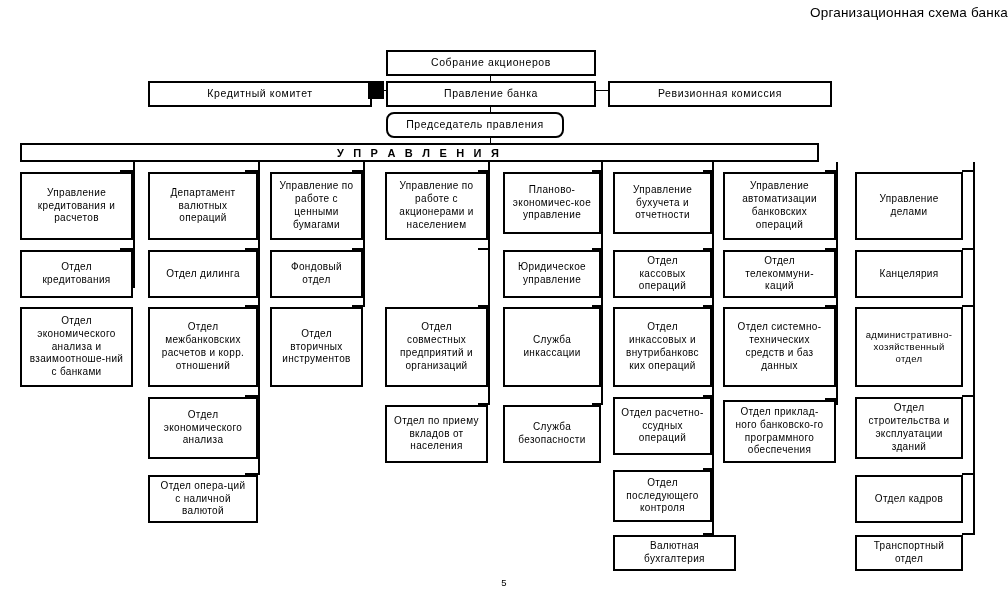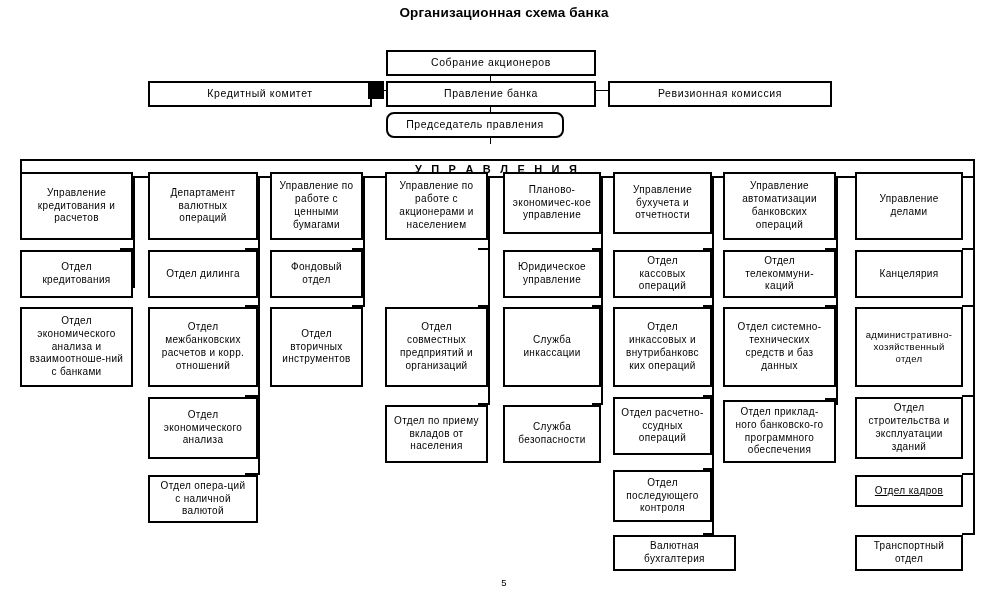--- a/index.html
+++ b/index.html
@@ -16,23 +16,23 @@
     width: 1008px;
     height: 615px;
     background: #ffffff;
     overflow: hidden;
   }
   .title {
     position: absolute;
     left: 0;
     top: 5px;
     width: 1008px;
-    text-align: center;
+    text-align: right;
     font-size: 13.5px;
-    font-weight: bold;
+    font-weight: normal;
     letter-spacing: 0.2px;
   }
   
   .box {
     position: absolute;
     box-sizing: border-box;
     border: 2px solid #000000;
     background: #ffffff;
     display: flex;
     align-items: center;
@@ -120,21 +120,21 @@
   <div class="box top" style="left:608px; top:81px; width:224px; height:18px;">Ревизионная комиссия</div>
 
   <div class="hline" style="left:148px; top:90px; width:684px; height:1px;"></div>
 
   <div class="vline" style="left:490px; top:98px; width:1px; height:15px;"></div>
 
   <div class="box top" style="left:386px; top:112px; width:178px; height:18px;border-radius:8px;">Председатель правления</div>
 
   <div class="vline" style="left:490px; top:129px; width:1px; height:15px;"></div>
 
-  <div class="bar-upr" style="left:20px; top:143px; width:955px; height:19px;margin-top:16px;">У П Р А В Л Е Н И Я</div>
+  <div class="bar-upr" style="left:20px; top:143px; width:799px; height:19px;">У П Р А В Л Е Н И Я</div>
 
   <div class="spine" style="left:133px; top:162px; width:2px; height:126px;"></div>
   <div class="stub" style="left:120px; top:170px; width:15px; height:2px;"></div>
   <div class="stub" style="left:120px; top:248px; width:15px; height:2px;"></div>
   <div class="stub" style="left:120px; top:286px; width:15px; height:2px;"></div>
 
   <div class="box" style="left:20px; top:172px; width:113px; height:68px; white-space:pre-line;">Управление
 кредитования и
 расчетов</div>
   <div class="box" style="left:20px; top:250px; width:113px; height:48px; white-space:pre-line;">Отдел
@@ -276,19 +276,19 @@
   <div class="box" style="left:855px; top:172px; width:108px; height:68px; white-space:pre-line;">Управление
 делами</div>
   <div class="box" style="left:855px; top:250px; width:108px; height:48px; white-space:pre-line;">Канцелярия</div>
   <div class="box" style="left:855px; top:307px; width:108px; height:80px; white-space:pre-line; font-size:9.5px;">административно-
 хозяйственный
 отдел</div>
   <div class="box" style="left:855px; top:397px; width:108px; height:62px; white-space:pre-line;">Отдел
 строительства и
 эксплуатации
 зданий</div>
-  <div class="box" style="left:855px; top:475px; width:108px; height:32px; white-space:pre-line;text-decoration:underline;">Отдел кадров</div>
+  <div class="box" style="left:855px; top:475px; width:108px; height:48px; white-space:pre-line;">Отдел кадров</div>
   <div class="box" style="left:855px; top:535px; width:108px; height:36px; white-space:pre-line;">Транспортный
 отдел</div>
 
   <div class="pagenum">5</div>
 
 </div>
 
 </body></html>

